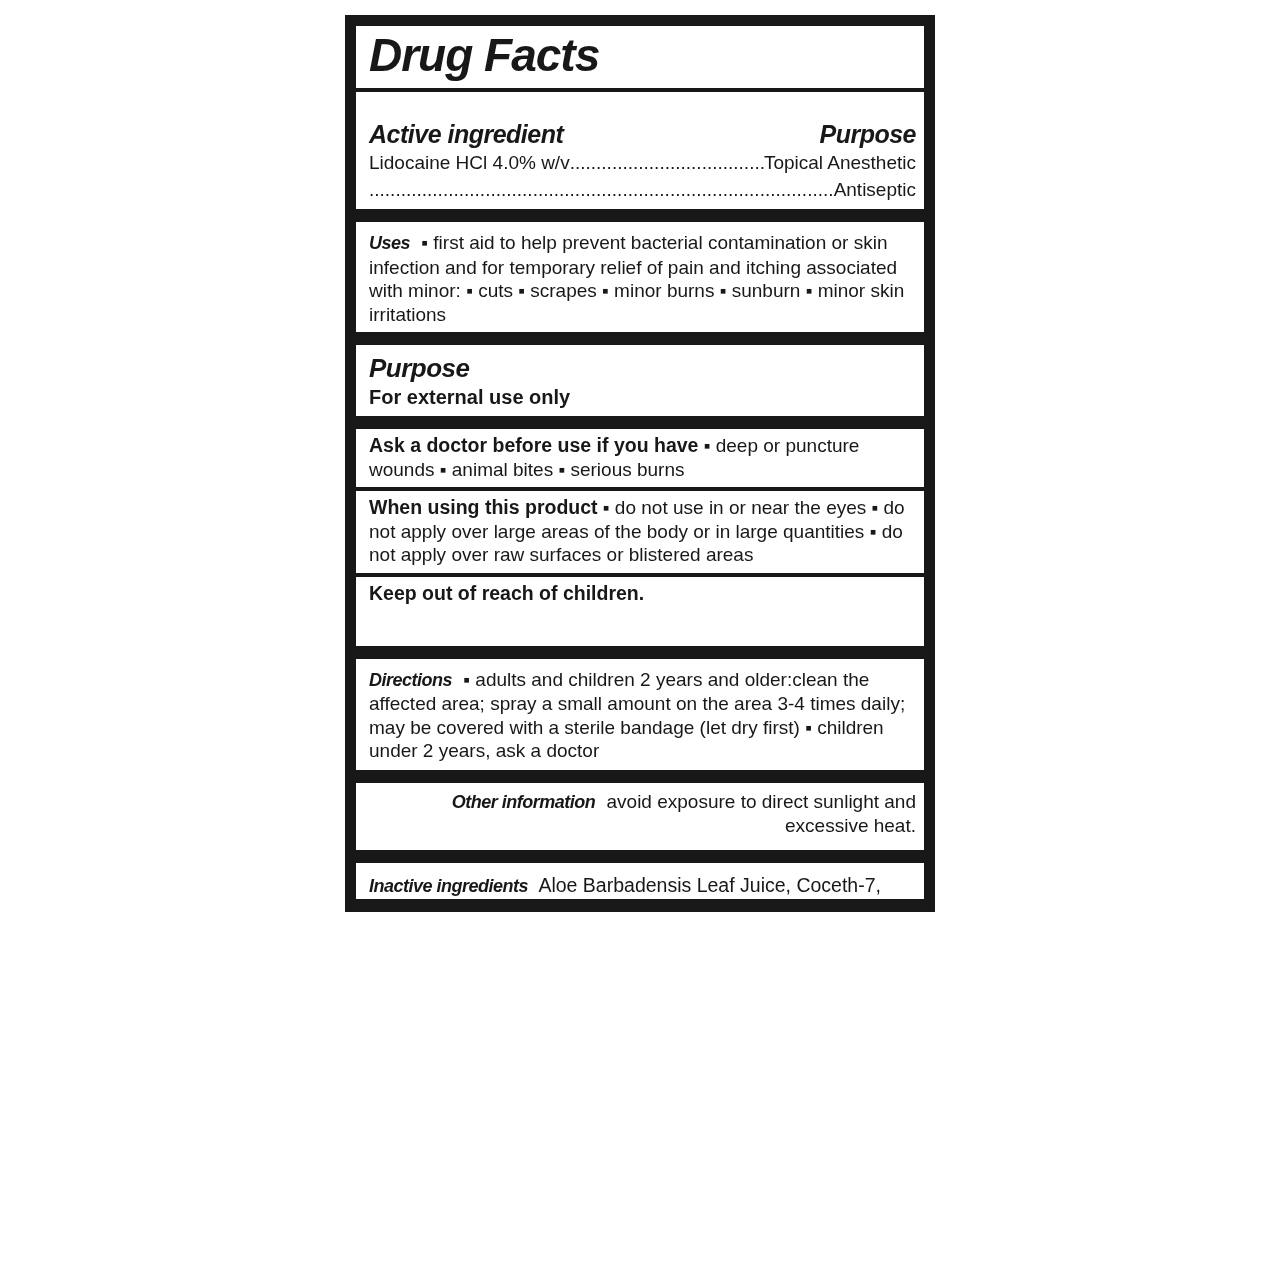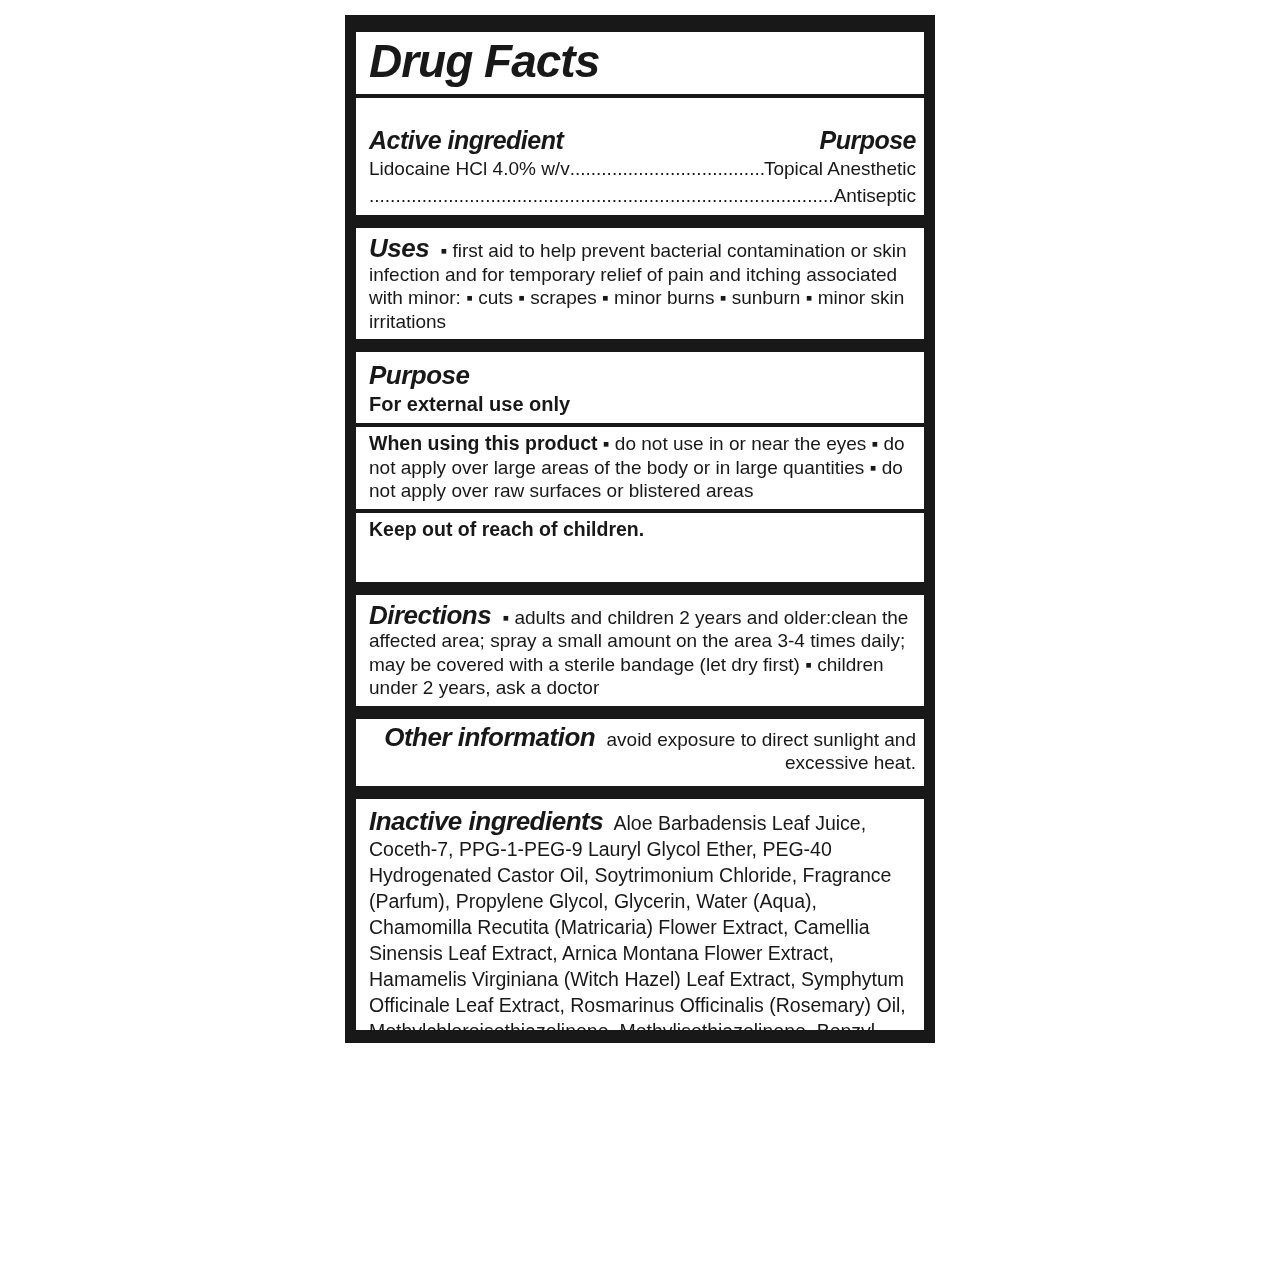--- a/index.html
+++ b/index.html
@@ -6,23 +6,23 @@
   html, body {
     width: 1280px; height: 1280px;
     background: #ffffff;
     font-family: "Liberation Sans", "DejaVu Sans", sans-serif;
     color: #181818;
     overflow: hidden;
   }
   .label-frame {
     position: absolute;
     left: 345px; top: 15px;
-    width: 590px; height: 1028px;
+    width: 590px; height: 897px;
     background: #181818;
-    padding: 17px 11px 13px 11px;
+    padding: 11px 11px 13px 11px;
     display: flex;
     flex-direction: column;
     overflow: hidden;
   }
   .wbox {
     background: #ffffff;
     flex: 0 0 auto;
     padding: 6px 8px 6px 13px;
     overflow: hidden;
   }
@@ -67,21 +67,21 @@
     overflow: hidden;
     white-space: nowrap;
     min-width: 10px;
   }
 
   .body-text {
     font-size: 19px;
     line-height: 23.5px;
   }
   .inline-head {
-    font-size: 26px;
+    font-size: 18px;
     font-weight: bold;
     font-style: italic;
     letter-spacing: -0.5px;
     padding-right: 6px;
   }
   .uses-box { min-height: 109px; padding-top: 9px; }
   .warnings-box { min-height: 67px; padding-top: 7px; }
   .warnings-head {
     font-size: 26px;
     font-weight: bold;
@@ -141,20 +141,26 @@
       <span class="inline-head">Uses</span>
       <span>▪ first aid to help prevent bacterial contamination or skin infection and for temporary relief of pain and itching associated with minor: ▪ cuts ▪ scrapes ▪ minor burns ▪ sunburn ▪ minor skin irritations</span>
     </div>
   </div>
 
   <div class="wbox warnings-box gap-thick">
     <div class="warnings-head">Purpose</div>
     <div class="bold-sub">For external use only</div>
   </div>
 
+  <div class="wbox warn-sub-box box-ask gap-thick">
+    <div class="body-text">
+      <span class="bold-inline">Ask a doctor before use if you have</span>
+      <span>▪ deep or puncture wounds ▪ animal bites ▪ serious burns</span>
+    </div>
+  </div>
 
   <div class="wbox warn-sub-box box-when gap-thin">
     <div class="body-text">
       <span class="bold-inline">When using this product</span>
       <span>▪ do not use in or near the eyes ▪ do not apply over large areas of the body or in large quantities ▪ do not apply over raw surfaces or blistered areas</span>
     </div>
   </div>
 
 
   <div class="wbox warn-sub-box box-keep gap-thin">

